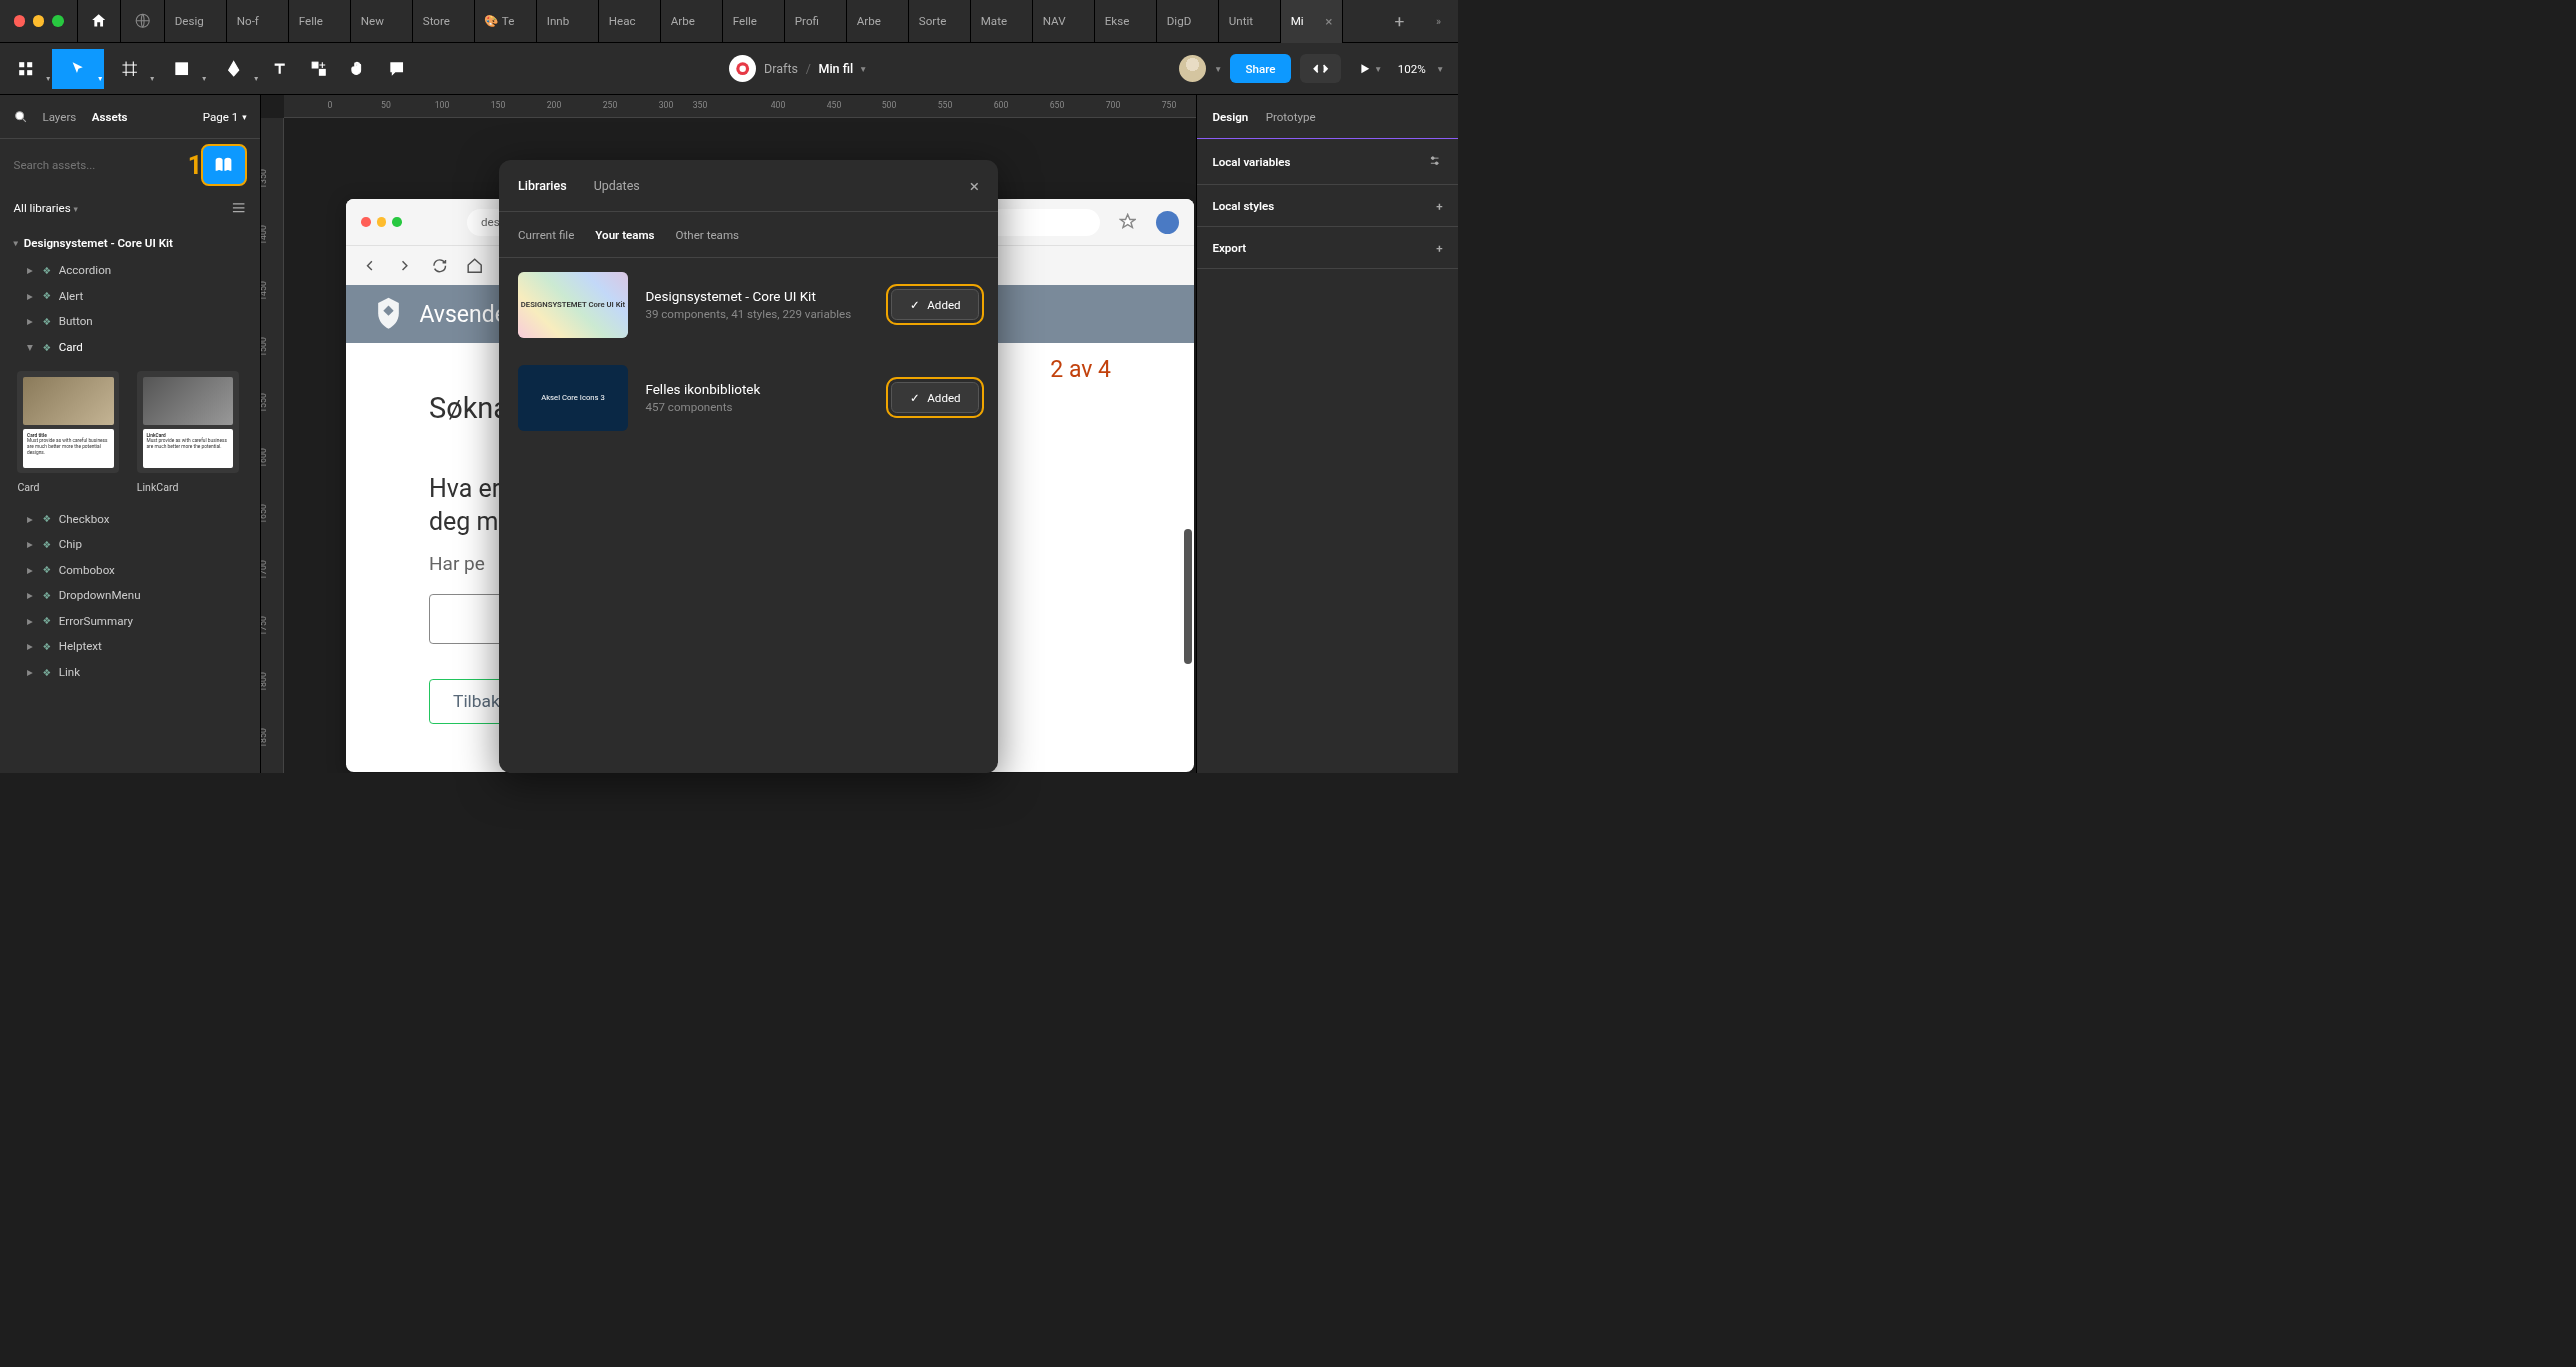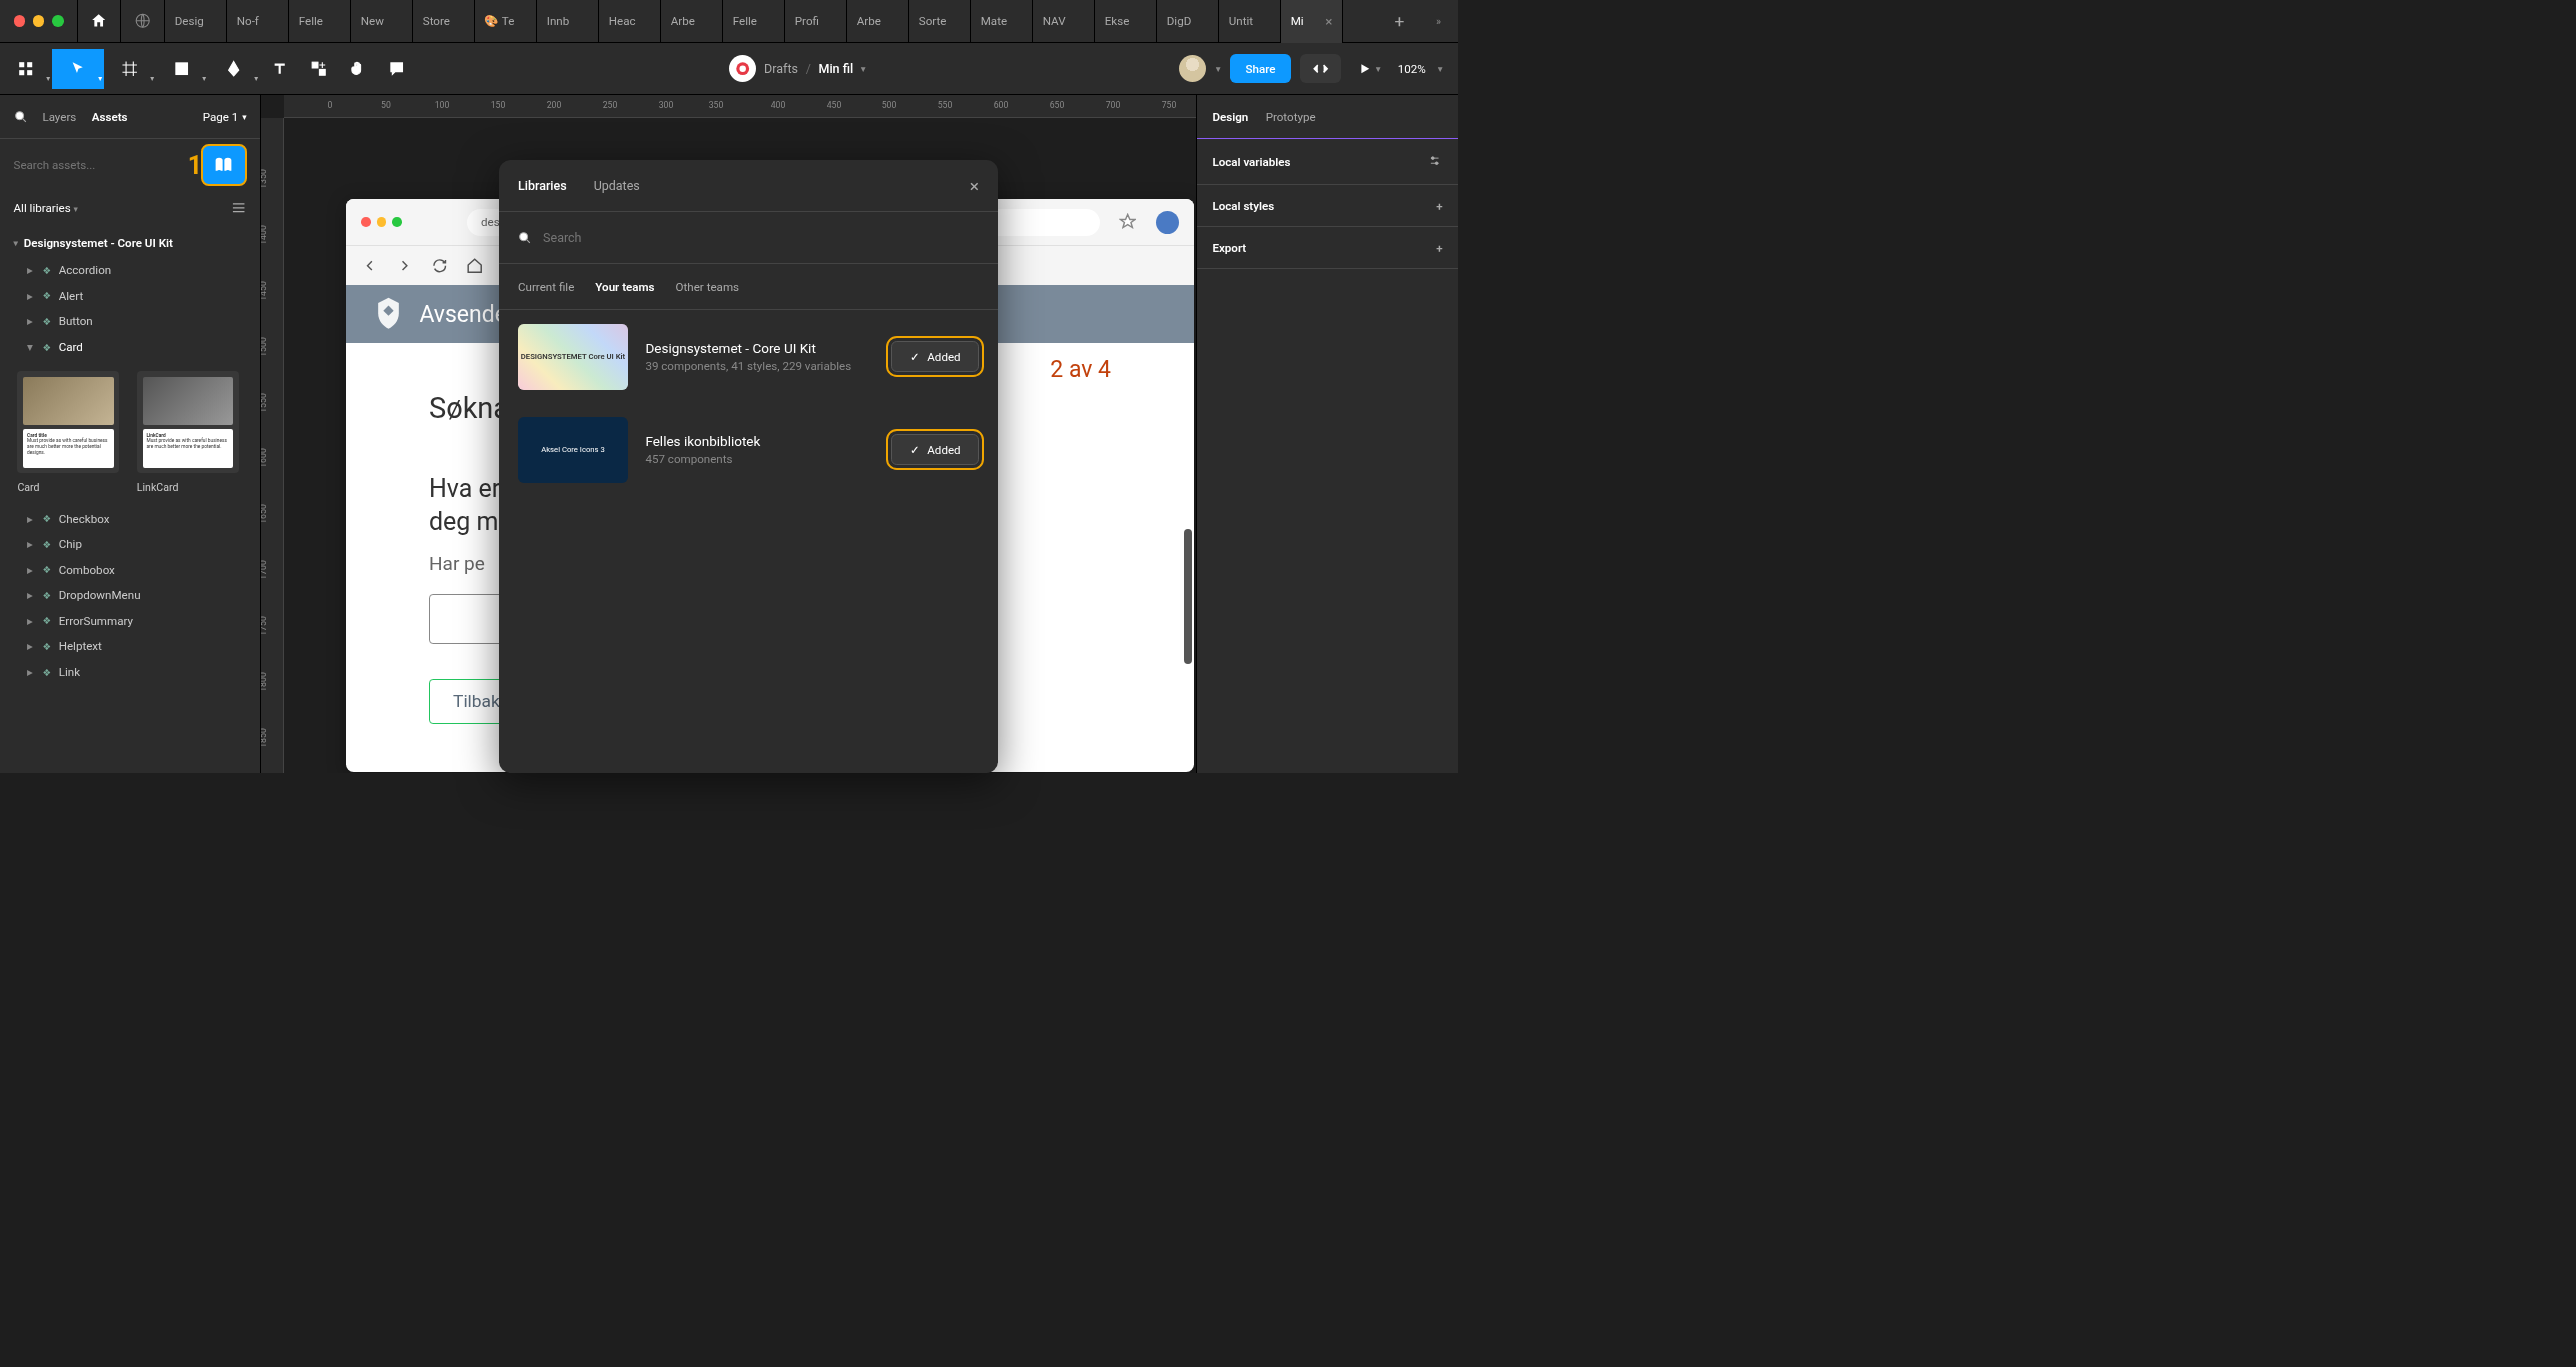--- a/index.html
+++ b/index.html
@@ -423,21 +423,21 @@
 
   <div class="canvas">
     <div class="ruler-h">
       <span style="left:46px">0</span>
         <span style="left:102px">50</span>
         <span style="left:158px">100</span>
         <span style="left:214px">150</span>
         <span style="left:270px">200</span>
         <span style="left:326px">250</span>
         <span style="left:382px">300</span>
-        <span style="left:432px">350</span>
+        <span style="left:416px">350</span>
         <span style="left:494px">400</span>
         <span style="left:550px">450</span>
         <span style="left:605px">500</span>
         <span style="left:661px">550</span>
         <span style="left:717px">600</span>
         <span style="left:773px">650</span>
         <span style="left:829px">700</span>
         <span style="left:885px">750</span>
     </div>
     <div class="ruler-v">
@@ -532,27 +532,20 @@
     </div>
   </div>
 </div>
 
 <div class="modal">
   <div class="modal-tabs">
     <span class="modal-tab active">Libraries</span>
     <span class="modal-tab">Updates</span>
     <span class="modal-close">×</span>
   </div>
-  <div class="modal-search">
-    <svg width="13.5" height="13.5" viewBox="0 0 24 24" fill="none" stroke="#aaa" stroke-width="2">
-        <circle cx="10" cy="10" r="7"></circle>
-        <path d="M21 21l-6-6"></path>
-      </svg>
-    <input placeholder="Search" style="">
-  </div>
   <div class="modal-filters">
     <span class="modal-filter">Current file</span>
     <span class="modal-filter active">Your teams</span>
     <span class="modal-filter">Other teams</span>
   </div>
   <div class="lib-item">
     <div class="lib-thumb light">
         <span style="position:relative;z-index:1;font-weight:600">DESIGNSYSTEMET Core UI Kit</span>
       </div>
     <div class="lib-info">

